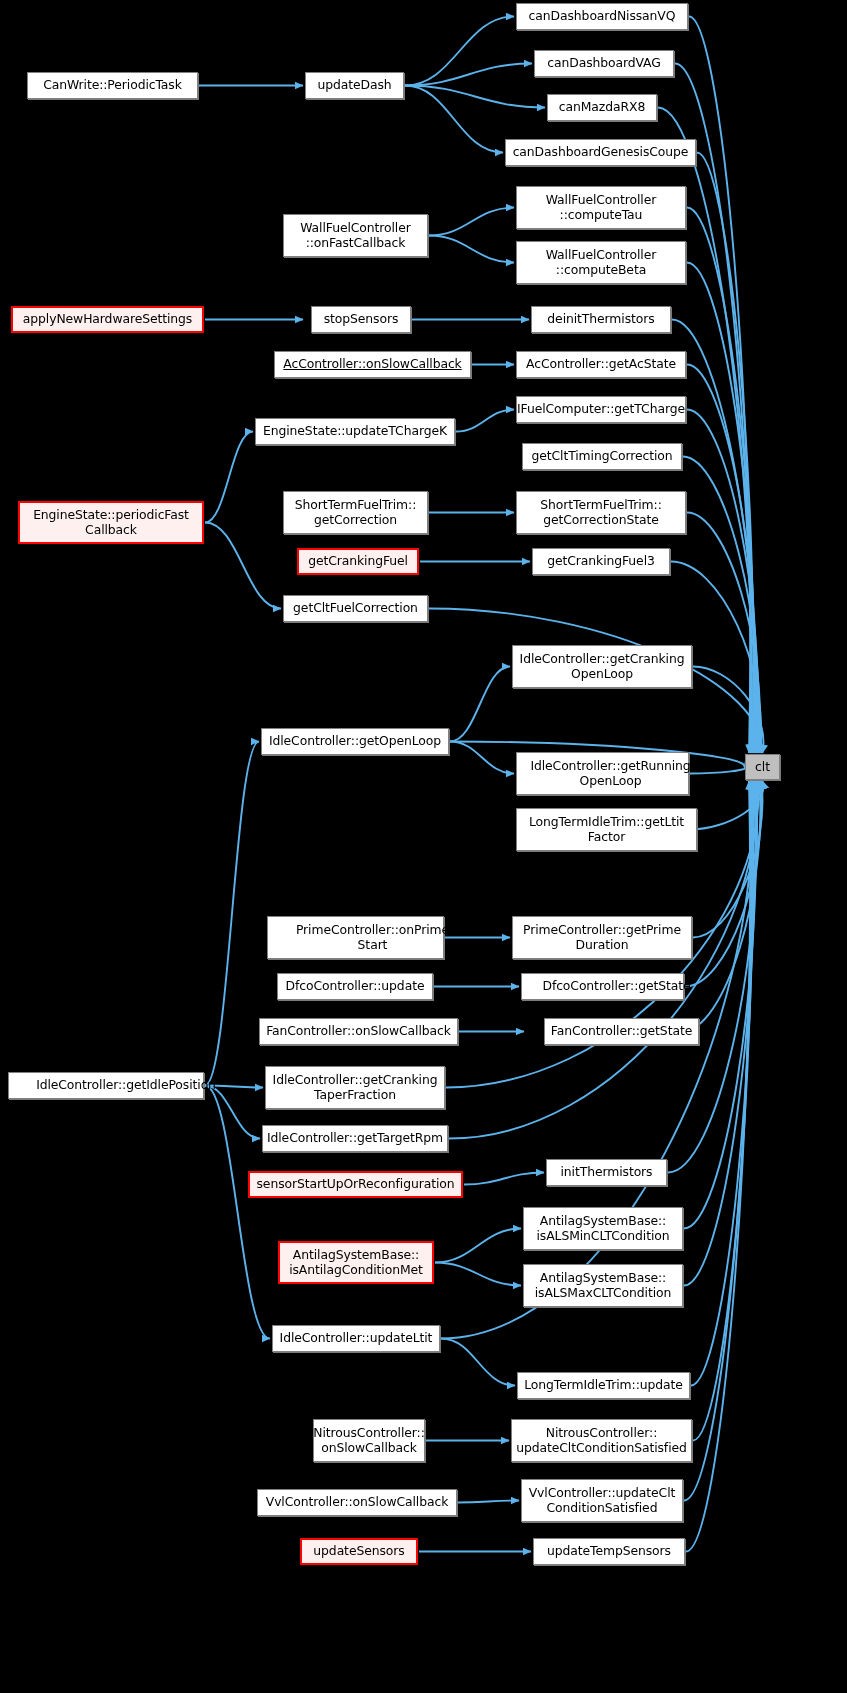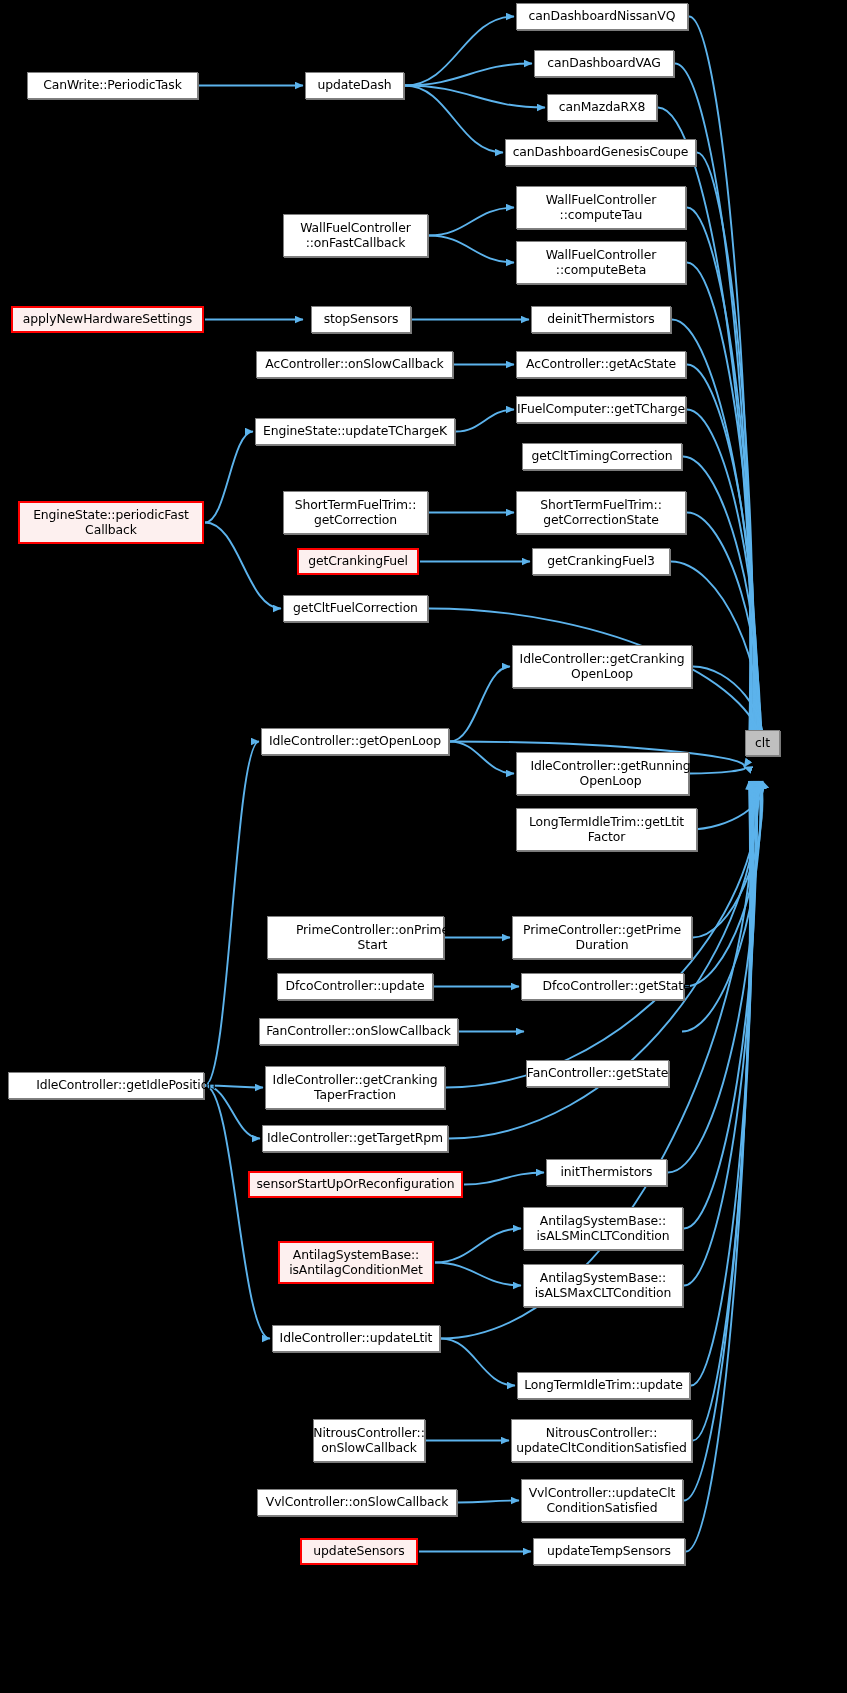--- a/index.html
+++ b/index.html
@@ -121,21 +121,21 @@
       <div class="node" style="left: 505px; top: 139px; width: 191px; height: 27px;">canDashboardGenesisCoupe</div>
       <div class="node" style="left: 283px; top: 214px; width: 145px; height: 43px;">WallFuelController
 ::onFastCallback</div>
       <div class="node" style="left: 516px; top: 186px; width: 170px; height: 43px;">WallFuelController
 ::computeTau</div>
       <div class="node" style="left: 516px; top: 241px; width: 170px; height: 43px;">WallFuelController
 ::computeBeta</div>
       <div class="node hl" style="left: 11px; top: 306px; width: 193px; height: 27px;">applyNewHardwareSettings</div>
       <div class="node" style="left: 311px; top: 306px; width: 100px; height: 27px;">stopSensors</div>
       <div class="node" style="left: 531px; top: 306px; width: 140px; height: 27px;">deinitThermistors</div>
-      <div class="node" style="left: 256px; top: 351px; width: 197px; height: 27px;">AcController::onSlowCallback</div>
+      <div class="node" style="left: 274px; top: 351px; width: 197px; height: 27px; text-decoration: underline;">AcController::onSlowCallback</div>
       <div class="node" style="left: 516px; top: 351px; width: 170px; height: 27px;">AcController::getAcState</div>
       <div class="node" style="left: 255px; top: 418px; width: 200px; height: 27px;">EngineState::updateTChargeK</div>
       <div class="node" style="left: 516px; top: 396px; width: 170px; height: 27px;">IFuelComputer::getTCharge</div>
       <div class="node" style="left: 522px; top: 443px; width: 160px; height: 27px;">getCltTimingCorrection</div>
       <div class="node" style="left: 283px; top: 491px; width: 145px; height: 43px;">ShortTermFuelTrim::
 getCorrection</div>
       <div class="node" style="left: 516px; top: 491px; width: 170px; height: 43px;">ShortTermFuelTrim::
 getCorrectionState</div>
       <div class="node hl" style="left: 18px; top: 501px; width: 186px; height: 43px;">EngineState::periodicFast
 Callback</div>
@@ -149,21 +149,21 @@
 OpenLoop</div>
       <div class="node" style="left: 516px; top: 808px; width: 181px; height: 43px;">LongTermIdleTrim::getLtit
 Factor</div>
       <div class="node" style="left: 267px; top: 916px; width: 177px; height: 43px; padding-left: 38px;">PrimeController::onPrime
 Start</div>
       <div class="node" style="left: 512px; top: 916px; width: 180px; height: 43px;">PrimeController::getPrime
 Duration</div>
       <div class="node" style="left: 277px; top: 973px; width: 156px; height: 27px;">DfcoController::update</div>
       <div class="node" style="left: 521px; top: 973px; width: 163px; height: 27px; padding-left: 32px;">DfcoController::getState</div>
       <div class="node" style="left: 259px; top: 1018px; width: 199px; height: 27px;">FanController::onSlowCallback</div>
-      <div class="node" style="left: 526px; top: 1018px; width: 143px; height: 27px; margin-top: 42px;">FanController::getState</div>
+      <div class="node" style="left: 544px; top: 1018px; width: 155px; height: 27px;">FanController::getState</div>
       <div class="node" style="left: 8px; top: 1072px; width: 196px; height: 27px; padding-left: 44px;">IdleController::getIdlePosition</div>
       <div class="node" style="left: 265px; top: 1066px; width: 180px; height: 43px;">IdleController::getCranking
 TaperFraction</div>
       <div class="node" style="left: 262px; top: 1125px; width: 186px; height: 27px;">IdleController::getTargetRpm</div>
       <div class="node hl" style="left: 248px; top: 1171px; width: 215px; height: 27px;">sensorStartUpOrReconfiguration</div>
       <div class="node" style="left: 546px; top: 1159px; width: 121px; height: 27px;">initThermistors</div>
       <div class="node" style="left: 523px; top: 1207px; width: 160px; height: 43px;">AntilagSystemBase::
 isALSMinCLTCondition</div>
       <div class="node hl" style="left: 278px; top: 1241px; width: 156px; height: 43px;">AntilagSystemBase::
 isAntilagConditionMet</div>
@@ -173,15 +173,15 @@
       <div class="node" style="left: 517px; top: 1372px; width: 173px; height: 27px;">LongTermIdleTrim::update</div>
       <div class="node" style="left: 313px; top: 1419px; width: 112px; height: 43px;">NitrousController::
 onSlowCallback</div>
       <div class="node" style="left: 511px; top: 1419px; width: 181px; height: 43px;">NitrousController::
 updateCltConditionSatisfied</div>
       <div class="node" style="left: 257px; top: 1489px; width: 200px; height: 27px;">VvlController::onSlowCallback</div>
       <div class="node" style="left: 521px; top: 1479px; width: 162px; height: 43px;">VvlController::updateClt
 ConditionSatisfied</div>
       <div class="node hl" style="left: 300px; top: 1538px; width: 118px; height: 27px;">updateSensors</div>
       <div class="node" style="left: 533px; top: 1538px; width: 152px; height: 27px;">updateTempSensors</div>
-      <div class="node focus" style="left: 745px; top: 730px; width: 35px; height: 26px;">clt</div>
+      <div class="node focus" style="left: 745px; top: 754px; width: 35px; height: 26px;">clt</div>
     </div>
 </div>
 
 </body></html>

